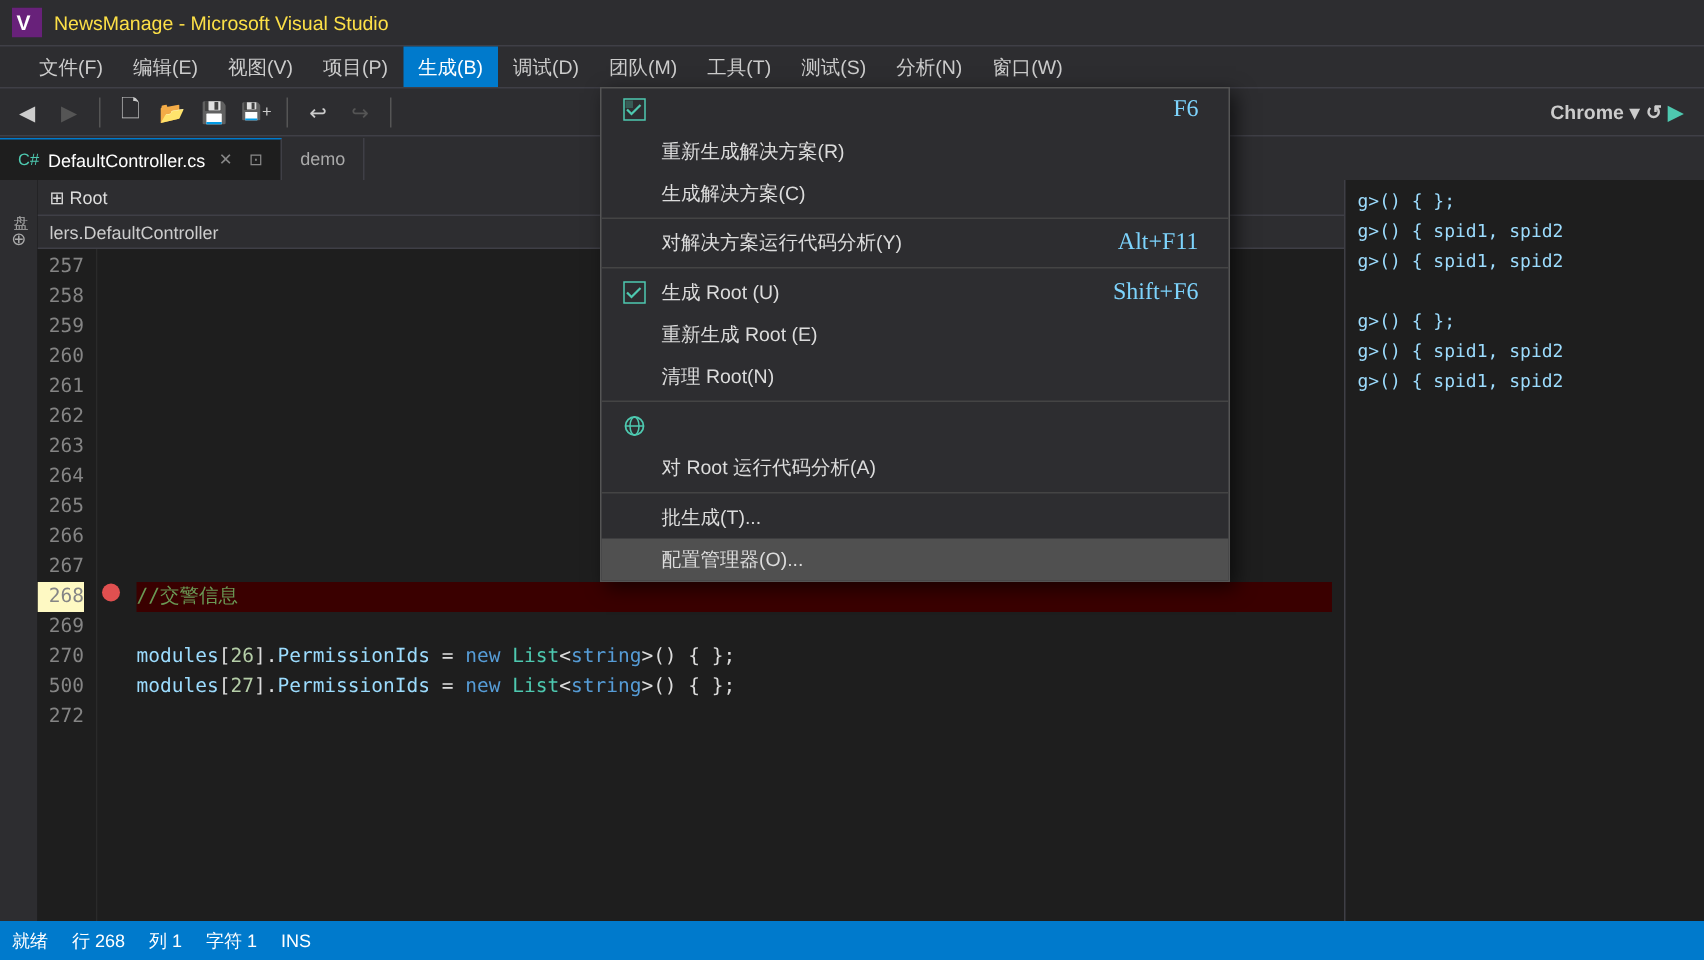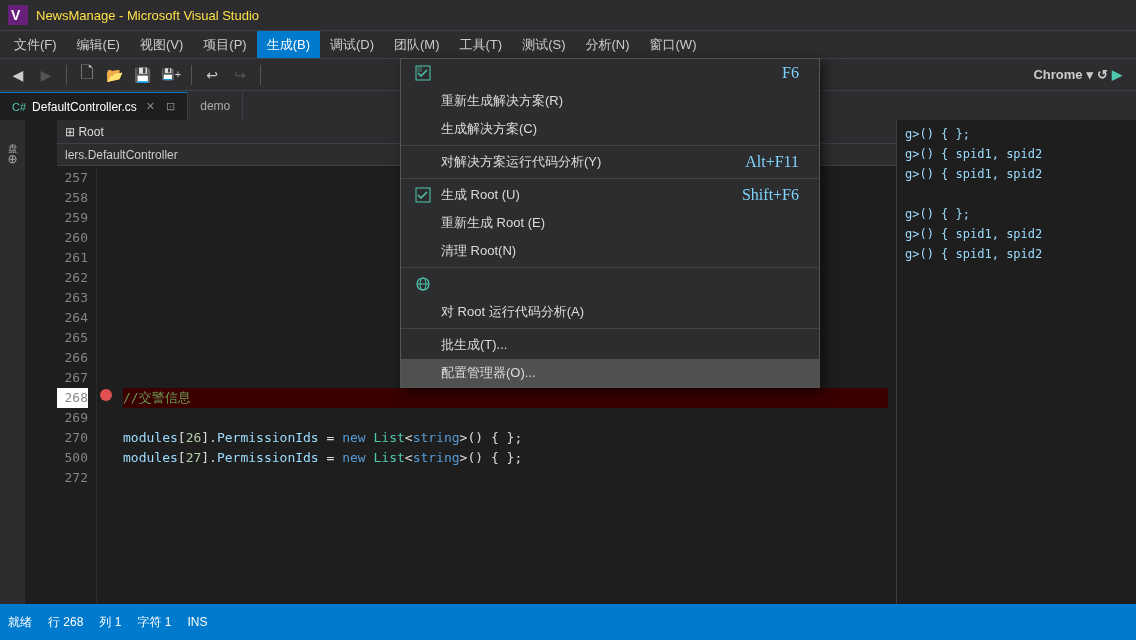--- a/index.html
+++ b/index.html
@@ -31,21 +31,21 @@
       color: #fde047;
       font-size: 13px;
     }
 
     
     .menu-bar {
       background: #2d2d30;
       height: 28px;
       display: flex;
       align-items: center;
-      padding: 0 4px;
+      padding: 0 16px;
       border-top: 1px solid #3f3f46;
     }
     .menu-item {
       padding: 4px 10px;
       color: #ccc;
       cursor: pointer;
       font-size: 13px;
       height: 100%;
       display: flex;
       align-items: center;
@@ -150,21 +150,20 @@
       font-size: 12px;
       cursor: pointer;
     }
 
     
     .code-area {
       flex: 1;
       background: #1e1e1e;
       overflow: hidden;
       position: relative;
-      padding-left: 32px;
     }
 
     
     .breadcrumb {
       height: 22px;
       background: #2d2d30;
       display: flex;
       align-items: center;
       padding: 0 8px;
       gap: 4px;
@@ -225,21 +224,21 @@
       padding: 4px 8px;
       font-family: 'Consolas', monospace;
       font-size: 12px;
       color: #9cdcfe;
       line-height: 20px;
       overflow: hidden;
     }
 
     
     .status-bar {
-      height: 36px;
+      height: 26px;
       background: #007acc;
       display: flex;
       align-items: center;
       padding: 0 8px;
       gap: 16px;
       font-size: 12px;
       color: white;
       position: absolute;
       bottom: 0;
       left: 0;
@@ -374,21 +373,21 @@
         <div>258</div>
         <div>259</div>
         <div>260</div>
         <div>261</div>
         <div>262</div>
         <div>263</div>
         <div>264</div>
         <div>265</div>
         <div>266</div>
         <div>267</div>
-        <div style="background:#ffffff">268</div>
+        <div style="background:#fef9c3">268</div>
         <div>269</div>
         <div>270</div>
         <div>500</div>
         <div>272</div>
       </div>
 
       <div style="width:18px;background:#1e1e1e;position:relative;">
         <div style="position:absolute;top:220px;left:3px;"><span class="breakpoint"></span></div>
       </div>
       <div class="code-lines">

